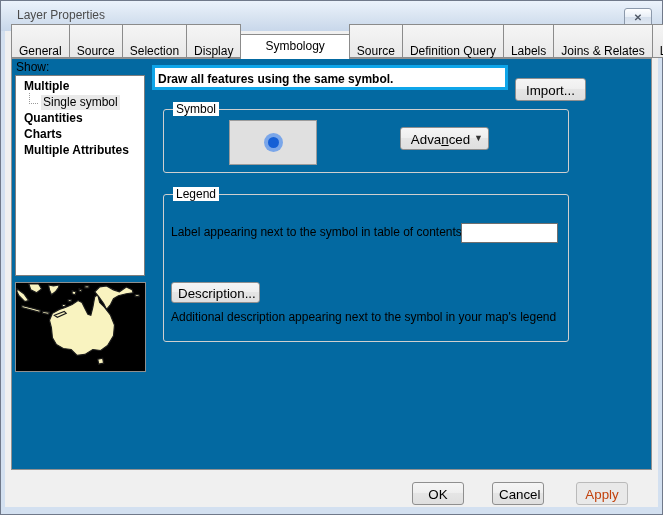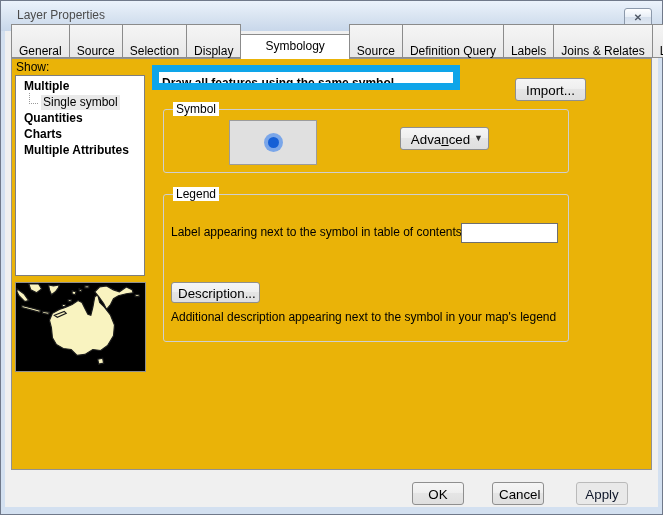--- a/index.html
+++ b/index.html
@@ -10,34 +10,34 @@
   .titlebar{position:absolute;left:0;top:0;right:0;height:30px;background:linear-gradient(#ebf2fb,#d6e2f0 60%,#c8d7ea);}
   .title-text{position:absolute;left:16px;top:0;line-height:29px;color:#4c4c4c;}
   .close-btn{position:absolute;right:10px;top:7px;width:28px;height:19px;border:1px solid #8c99ab;border-radius:3px;background:linear-gradient(#fdfeff,#e9eff7 45%,#d5dfec 50%,#e2eaf4);color:#4f5866;font-size:10px;font-weight:bold;text-align:center;line-height:17px;cursor:default;}
 
   .client{position:absolute;left:4px;right:4px;top:30px;bottom:7px;background:#f0f0f0;}
 
   .tabstrip{position:absolute;left:6px;top:2px;height:25px;display:flex;align-items:flex-end;z-index:2;}
   .tab{height:22px;line-height:20px;padding:16px 7px;background:linear-gradient(#f5f5f5,#e8e8e8);border:1px solid #8b8b8b;margin-right:-1px;white-space:nowrap;cursor:default;}
   .tab.active{height:25px;line-height:23px;background:#fff;border-bottom:none;position:relative;z-index:3;margin-bottom:-1px;padding:0 24px;}
 
-  .page{position:absolute;left:6px;top:27px;width:641px;height:412px;background:#eab308;border:1px solid #919191;}
+  .page{position:absolute;left:6px;top:27px;width:641px;height:412px;background:#0369a1;border:1px solid #919191;}
 
   .show-caption{position:absolute;left:4px;top:1px;}
   .show-list{position:absolute;left:3px;top:16px;width:130px;height:201px;border:1px solid #7e7e7e;background:#fff;padding-top:3px;overflow:hidden;}
   .show-item{height:16px;line-height:15px;padding-left:6px;white-space:nowrap;cursor:default;}
   .show-item.bold{font-weight:bold;}
   .tree-branch{display:inline-block;width:9px;height:11px;margin-left:7px;margin-right:3px;border-left:1px dotted #9a9a9a;border-bottom:1px dotted #9a9a9a;transform:translateY(-2px);}
   .show-lab{display:inline-block;padding:0 2px;}
   .show-lab.selected{background:#e9e9e9;}
 
   .map-preview{position:absolute;left:3px;top:223px;width:131px;height:90px;border:1px solid #8f8f8f;}
   .map-preview svg{display:block;width:100%;height:100%;}
 
-  .heading-box{position:absolute;left:140px;top:6px;width:308px;height:25px;border:7px solid #0ea5e9;background:#fff;font-weight:bold;line-height:23px;padding-left:3px;white-space:nowrap;overflow:hidden;}
+  .heading-box{position:absolute;left:140px;top:6px;width:356px;height:25px;border:3px solid #0ea5e9;background:#fff;font-weight:bold;line-height:23px;padding-left:3px;white-space:nowrap;overflow:hidden;}
 
   .btn{background:linear-gradient(#f5f5f5,#efefef 45%,#e5e5e5 50%,#dfdfdf);border:1px solid #8f8f8f;border-radius:3px;text-align:center;cursor:default;color:#000;}
   .import-btn{position:absolute;left:503px;top:19px;width:71px;height:23px;line-height:21px;}
 
   .group{position:absolute;border:1px solid #cfcfcf;border-radius:3px;padding-left:16px;}
   .group-title{position:absolute;top:-8px;left:9px;background:#fff;padding:0 3px;line-height:14px;}
   .symbol-group{left:151px;top:50px;width:406px;height:64px;}
   .legend-group{left:151px;top:135px;width:406px;height:148px;}
 
   .symbol-btn{position:absolute;left:65px;top:10px;width:88px;height:45px;background:#e0e0e0;border:1px solid #9c9c9c;cursor:default;}
@@ -49,21 +49,21 @@
   .dd-arrow{position:absolute;right:5px;top:0;line-height:21px;font-size:9px;color:#333;}
 
   .legend-label{position:absolute;left:7px;top:30px;white-space:nowrap;}
   .legend-input{position:absolute;left:297px;top:28px;width:97px;height:20px;border:1px solid #6f6f6f;background:#fff;font:inherit;padding:0 2px;outline:none;}
   .desc-btn{position:absolute;left:7px;top:87px;width:89px;height:21px;line-height:19px;}
   .additional-text{position:absolute;left:7px;top:115px;white-space:nowrap;}
 
   .footer-btn{position:absolute;top:451px;width:52px;height:23px;line-height:21px;}
   .ok-btn{left:407px;}
   .cancel-btn{left:487px;}
-  .apply-btn{left:571px;background:#e9e9e9;border-color:#bababa;color:#0f172a;}
+  .apply-btn{left:571px;background:#e9e9e9;border-color:#bababa;color:#c2410c;}
 </style>
 </head>
 <body>
 
 <div class="window">
   <div class="titlebar">
     <span class="title-text">Layer Properties</span>
     <div class="close-btn">
       <span>✕</span>
     </div>

